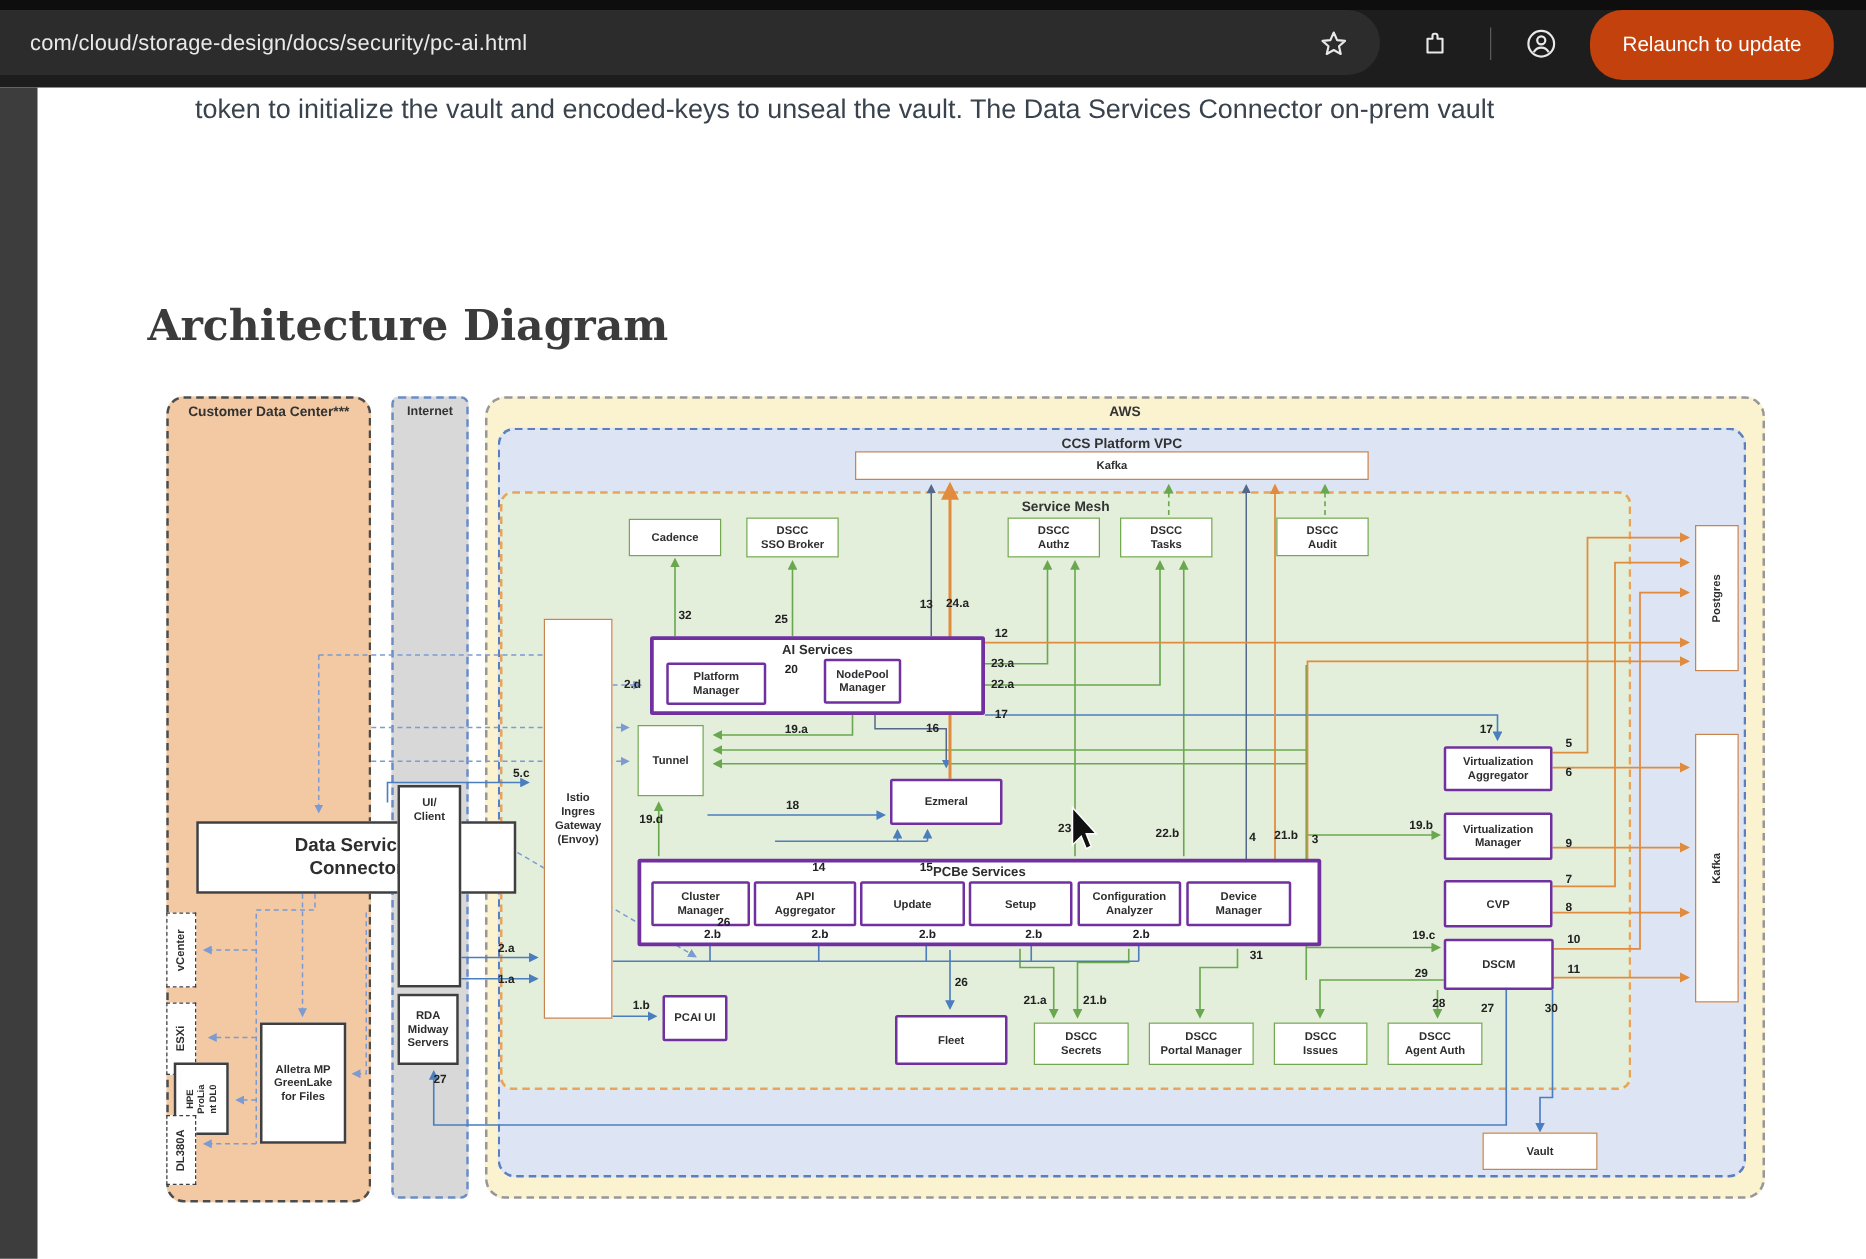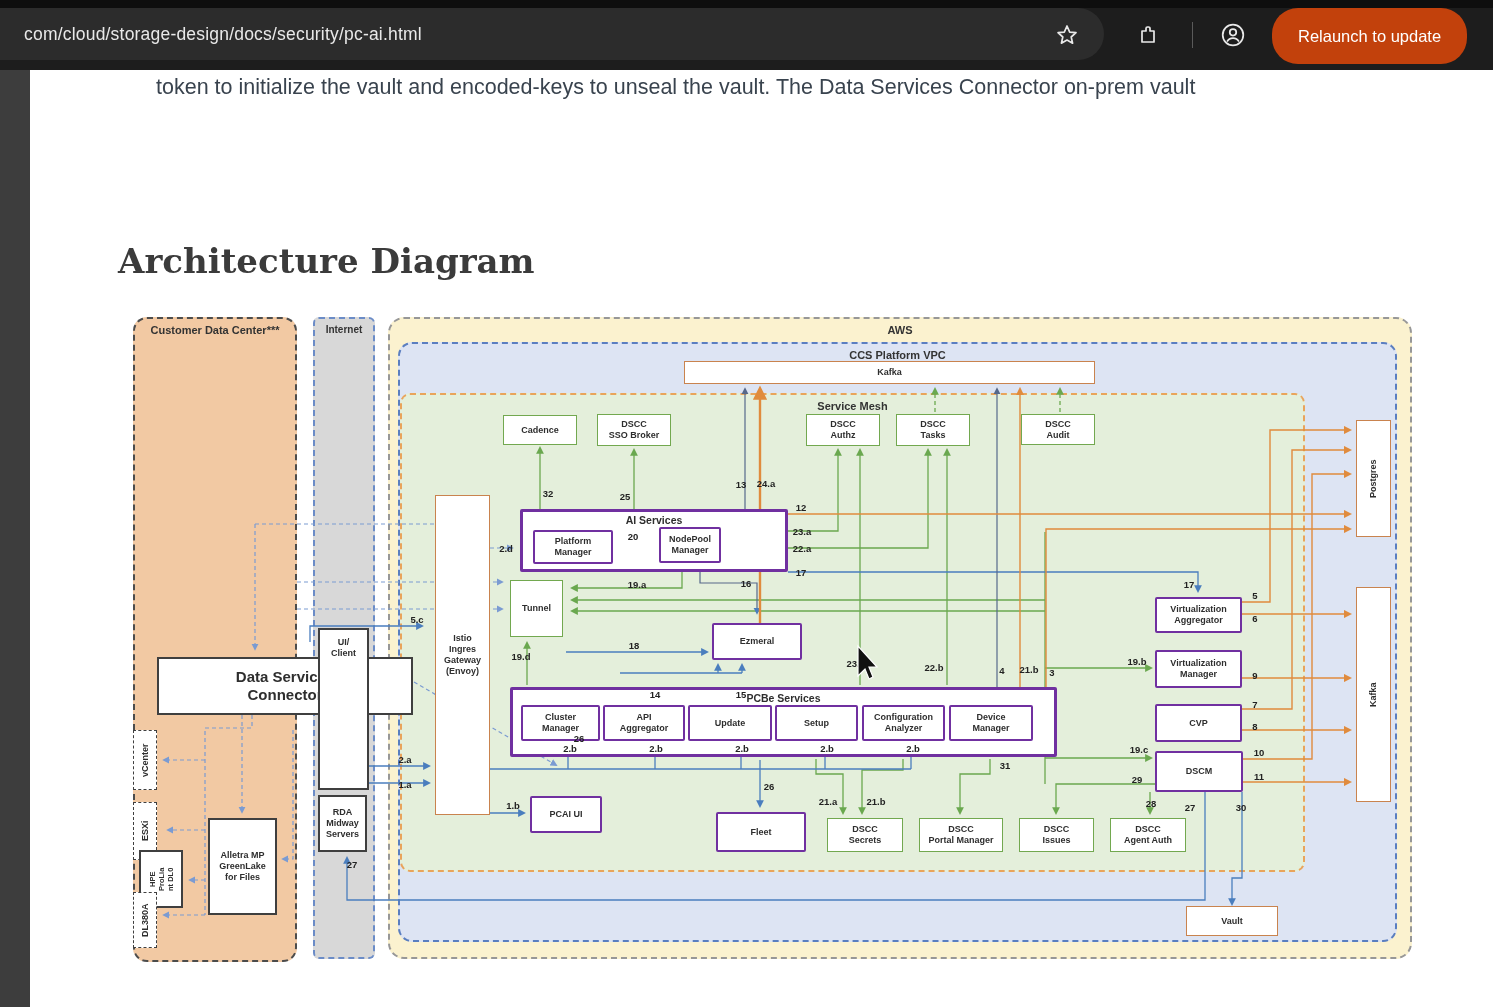--- a/index.html
+++ b/index.html
@@ -230,21 +230,21 @@
       <div class="node n-purple" style="left: 521px; top: 693px; width: 79px; height: 36px;">Cluster
 Manager</div>
       <div class="node n-purple" style="left: 603px; top: 693px; width: 82px; height: 36px;">API
 Aggregator</div>
       <div class="node n-purple" style="left: 688px; top: 693px; width: 84px; height: 36px;">Update</div>
       <div class="node n-purple" style="left: 775px; top: 693px; width: 83px; height: 36px;">Setup</div>
       <div class="node n-purple" style="left: 862px; top: 693px; width: 83px; height: 36px;">Configuration
 Analyzer</div>
       <div class="node n-purple" style="left: 949px; top: 693px; width: 84px; height: 36px;">Device
 Manager</div>
-      <div class="node n-purple" style="left: 530px; top: 784px; width: 72px; height: 37px;">PCAI UI</div>
+      <div class="node n-purple" style="left: 530px; top: 784px; width: 52px; height: 37px;">PCAI UI</div>
       <div class="node n-purple" style="left: 716px; top: 800px; width: 90px; height: 40px;">Fleet</div>
       <div class="node n-green" style="left: 827px; top: 806px; width: 76px; height: 34px;">DSCC
 Secrets</div>
       <div class="node n-green" style="left: 919px; top: 806px; width: 84px; height: 34px;">DSCC
 Portal Manager</div>
       <div class="node n-green" style="left: 1019px; top: 806px; width: 75px; height: 34px;">DSCC
 Issues</div>
       <div class="node n-green" style="left: 1110px; top: 806px; width: 76px; height: 34px;">DSCC
 Agent Auth</div>
       <div class="node n-purple" style="left: 1155px; top: 585px; width: 87px; height: 36px;">Virtualization

